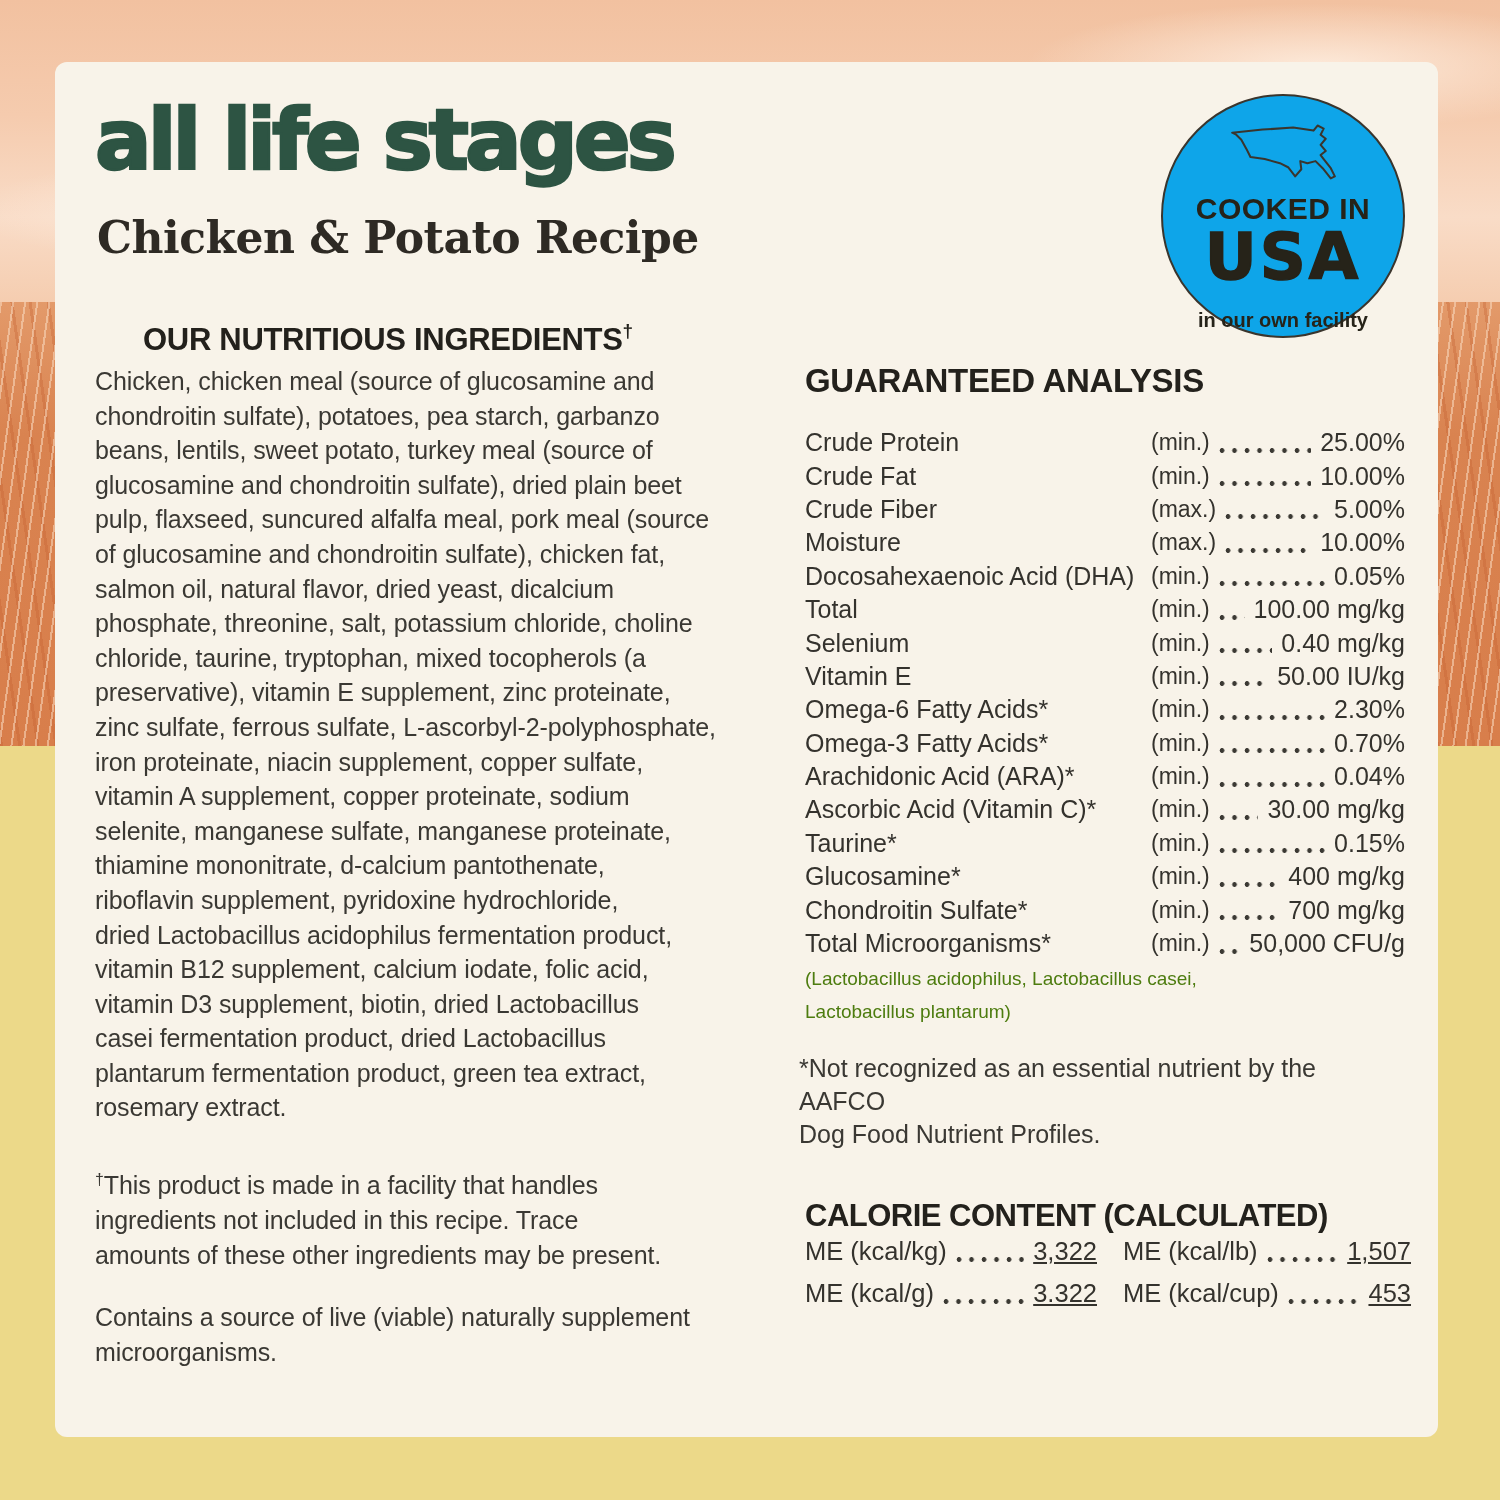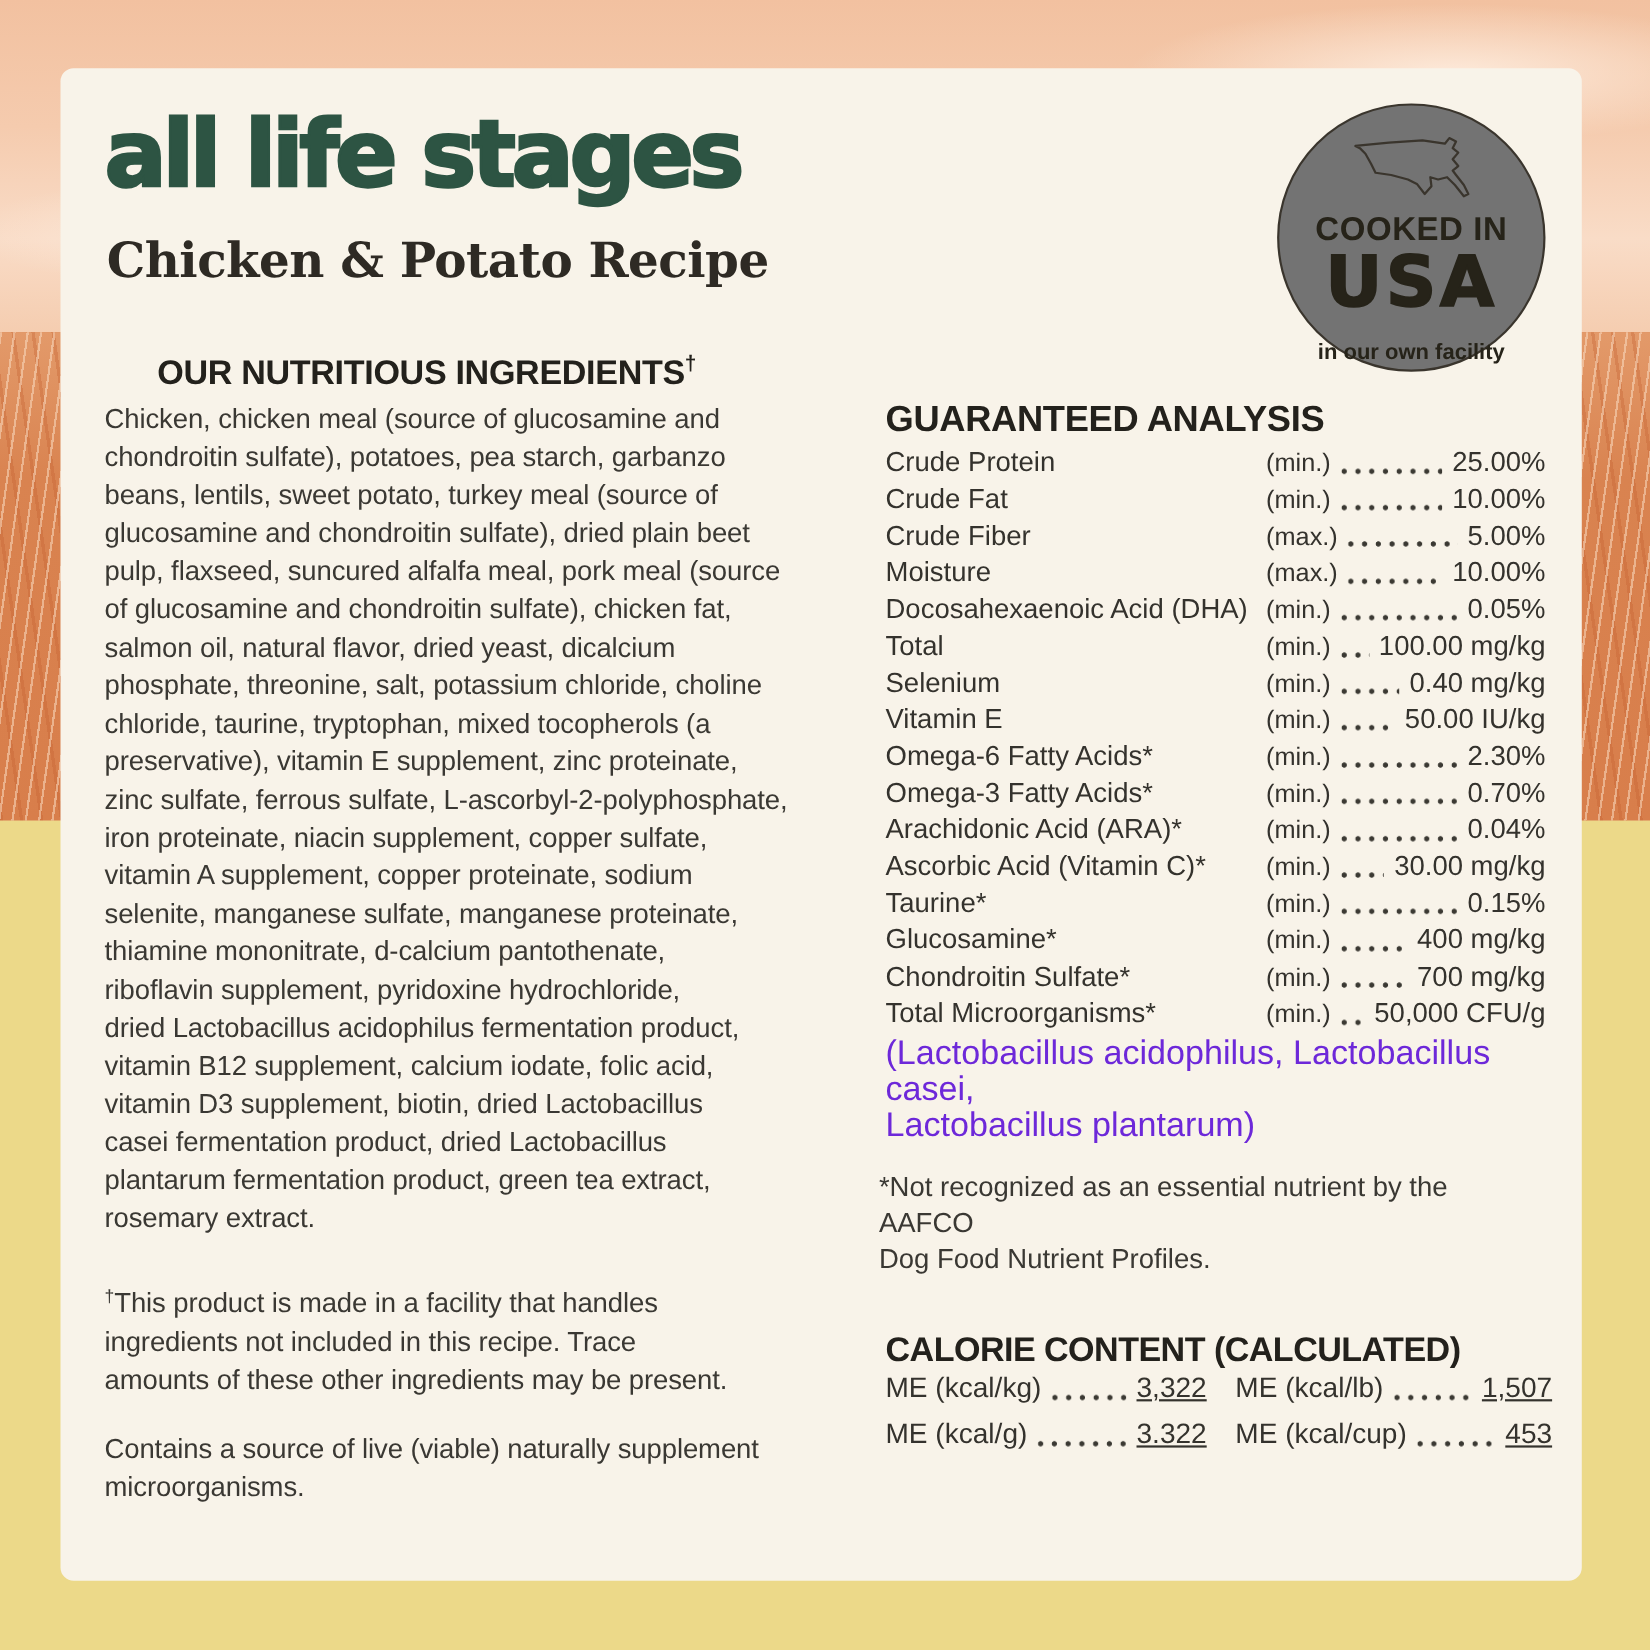--- a/index.html
+++ b/index.html
@@ -47,21 +47,21 @@
     white-space:nowrap;
   }
   .subtitle{
     left:42px;top:150px;
     font-family:"DejaVu Serif", serif;font-weight:bold;
     font-size:44px;letter-spacing:-0.5px;color:#2e2a24;white-space:nowrap;
   }
   
   .badge{
     left:1106px;top:32px;width:244px;height:244px;border-radius:50%;
-    background:#737373;border:2.5px solid #3a352d;box-sizing:border-box;
+    background:#0ea5e9;border:2.5px solid #3a352d;box-sizing:border-box;
     display:flex;flex-direction:column;align-items:center;
   }
   .badge svg{margin-top:22px;}
   .badge-line1{font-size:30px;font-weight:bold;color:#262319;letter-spacing:0.5px;line-height:1.05;margin-top:3px;}
   .badge-line2{font-size:64px;font-weight:bold;color:#262319;letter-spacing:3px;line-height:1.0;
     font-family:"DejaVu Sans", sans-serif;-webkit-text-stroke:1.5px #262319;}
   .badge-line3{font-size:20px;font-weight:bold;color:#262319;line-height:1.1;margin-top:20px;}
   
   .h-section{
     font-weight:bold;color:#23211c;letter-spacing:-0.3px;white-space:nowrap;
@@ -71,31 +71,31 @@
   .body-text{
     font-size:25px;line-height:34.6px;color:#3a3833;white-space:pre-line;letter-spacing:-0.1px;
   }
   .ingredients{left:40px;top:302px;width:716px;}
   .footnote1{left:40px;top:1100px;width:716px;line-height:35px;}
   .footnote1 .dagger{font-size:16px;vertical-align:9px;}
   .footnote2{left:40px;top:1238px;width:716px;line-height:35px;}
   
   .right-col{left:750px;top:300px;width:600px;}
   .ga-heading{font-size:33px;line-height:38px;}
-  .ga-table{margin-top:4px;}
+  .ga-table{margin-top:26px;}
   .ga-row{display:flex;align-items:center;height:33.4px;font-size:25px;color:#34322d;}
   .ga-label{flex:0 0 346px;white-space:nowrap;}
   .ga-qualifier{flex:0 0 auto;font-size:23px;white-space:nowrap;}
   .leader{
     flex:1 1 20px;height:7px;margin:15px 9px 0 9px;align-self:center;
     background-image:radial-gradient(circle at 3px 3.5px, #3b3933 2.05px, rgba(59,57,51,0) 2.7px);
     background-size:12.5px 7px;background-repeat:repeat-x;
   }
   .ga-value{flex:0 0 auto;white-space:nowrap;}
-  .ga-note{font-size:31px;line-height:33px;color:#6d28d9;white-space:pre-line;margin-top:2px;}
+  .ga-note{font-size:19px;line-height:33px;color:#4d7c0f;white-space:pre-line;margin-top:2px;}
   .aafco-note{font-size:25px;line-height:33px;color:#3a3833;white-space:pre-line;margin-top:24px;margin-left:-6px;}
   .cal-heading{font-size:31px;line-height:38px;margin-top:46px;letter-spacing:-0.5px;}
   .cal-grid{display:grid;grid-template-columns:292px 288px;column-gap:26px;row-gap:9px;}
   .cal-item{display:flex;align-items:center;font-size:25.5px;color:#34322d;height:33px;}
   .cal-label{flex:0 0 auto;white-space:nowrap;}
   .cal-value{flex:0 0 auto;white-space:nowrap;text-decoration:underline;}
 </style>
 </head>
 <body>
 

